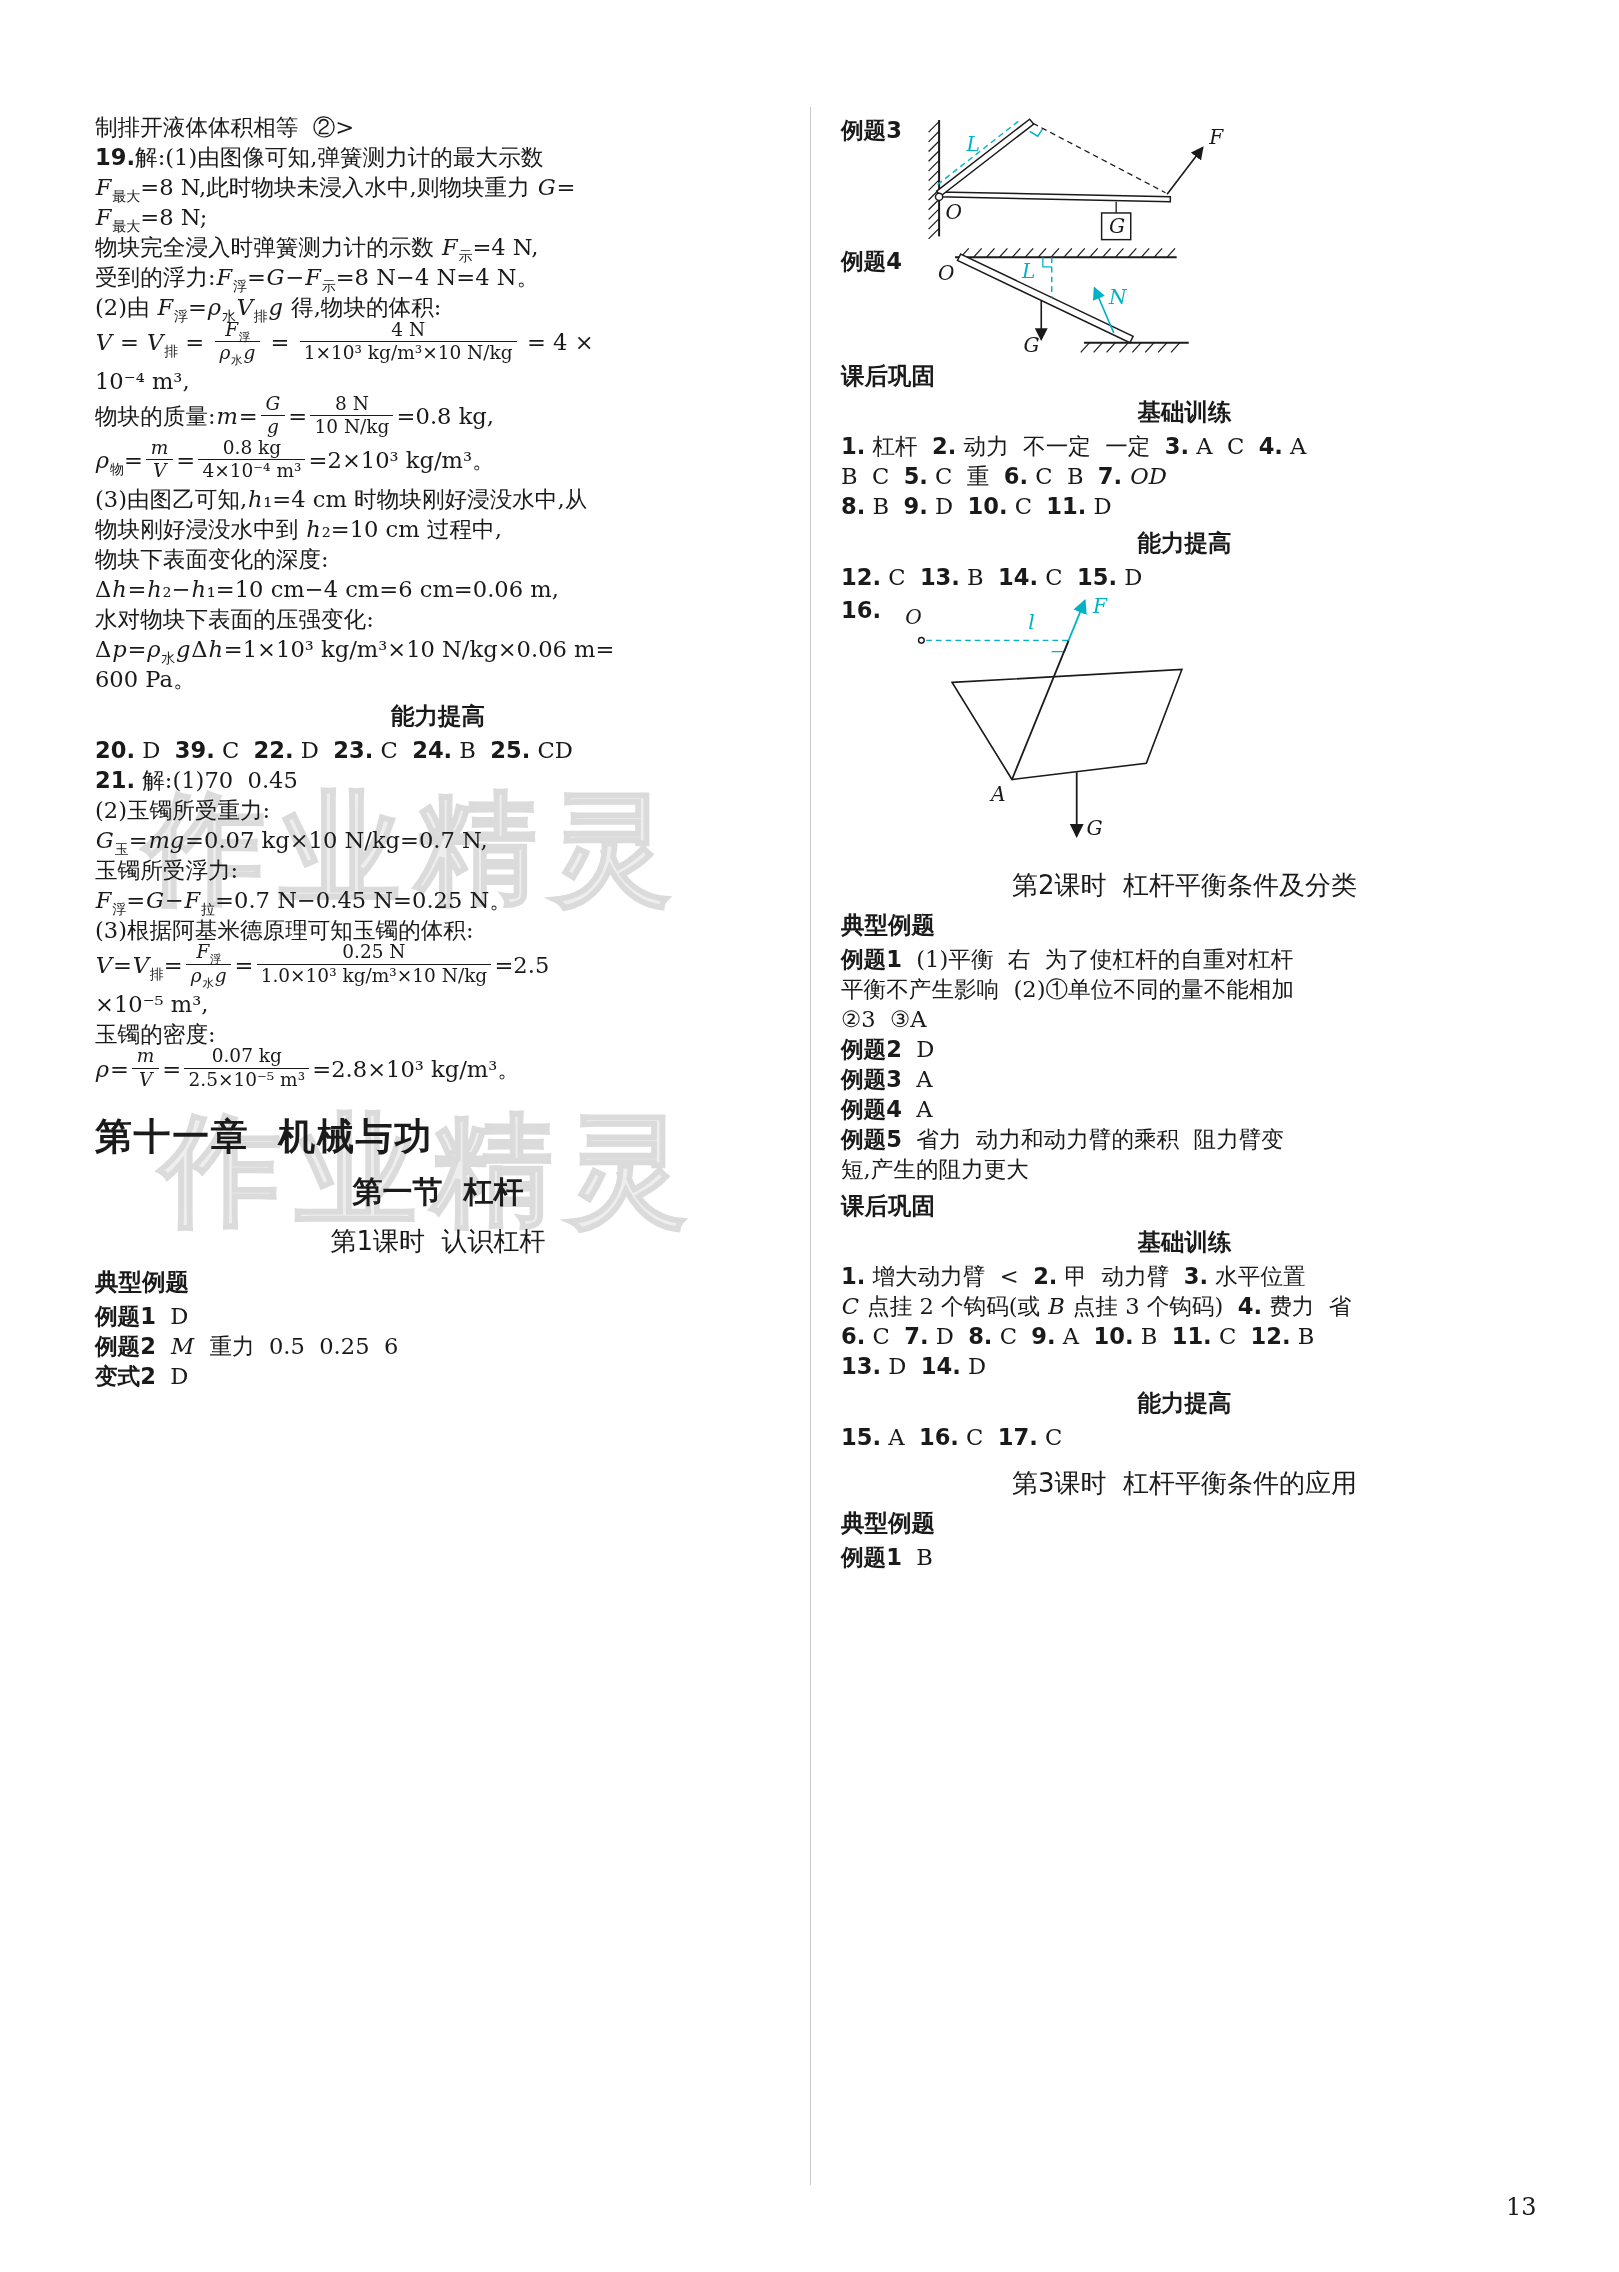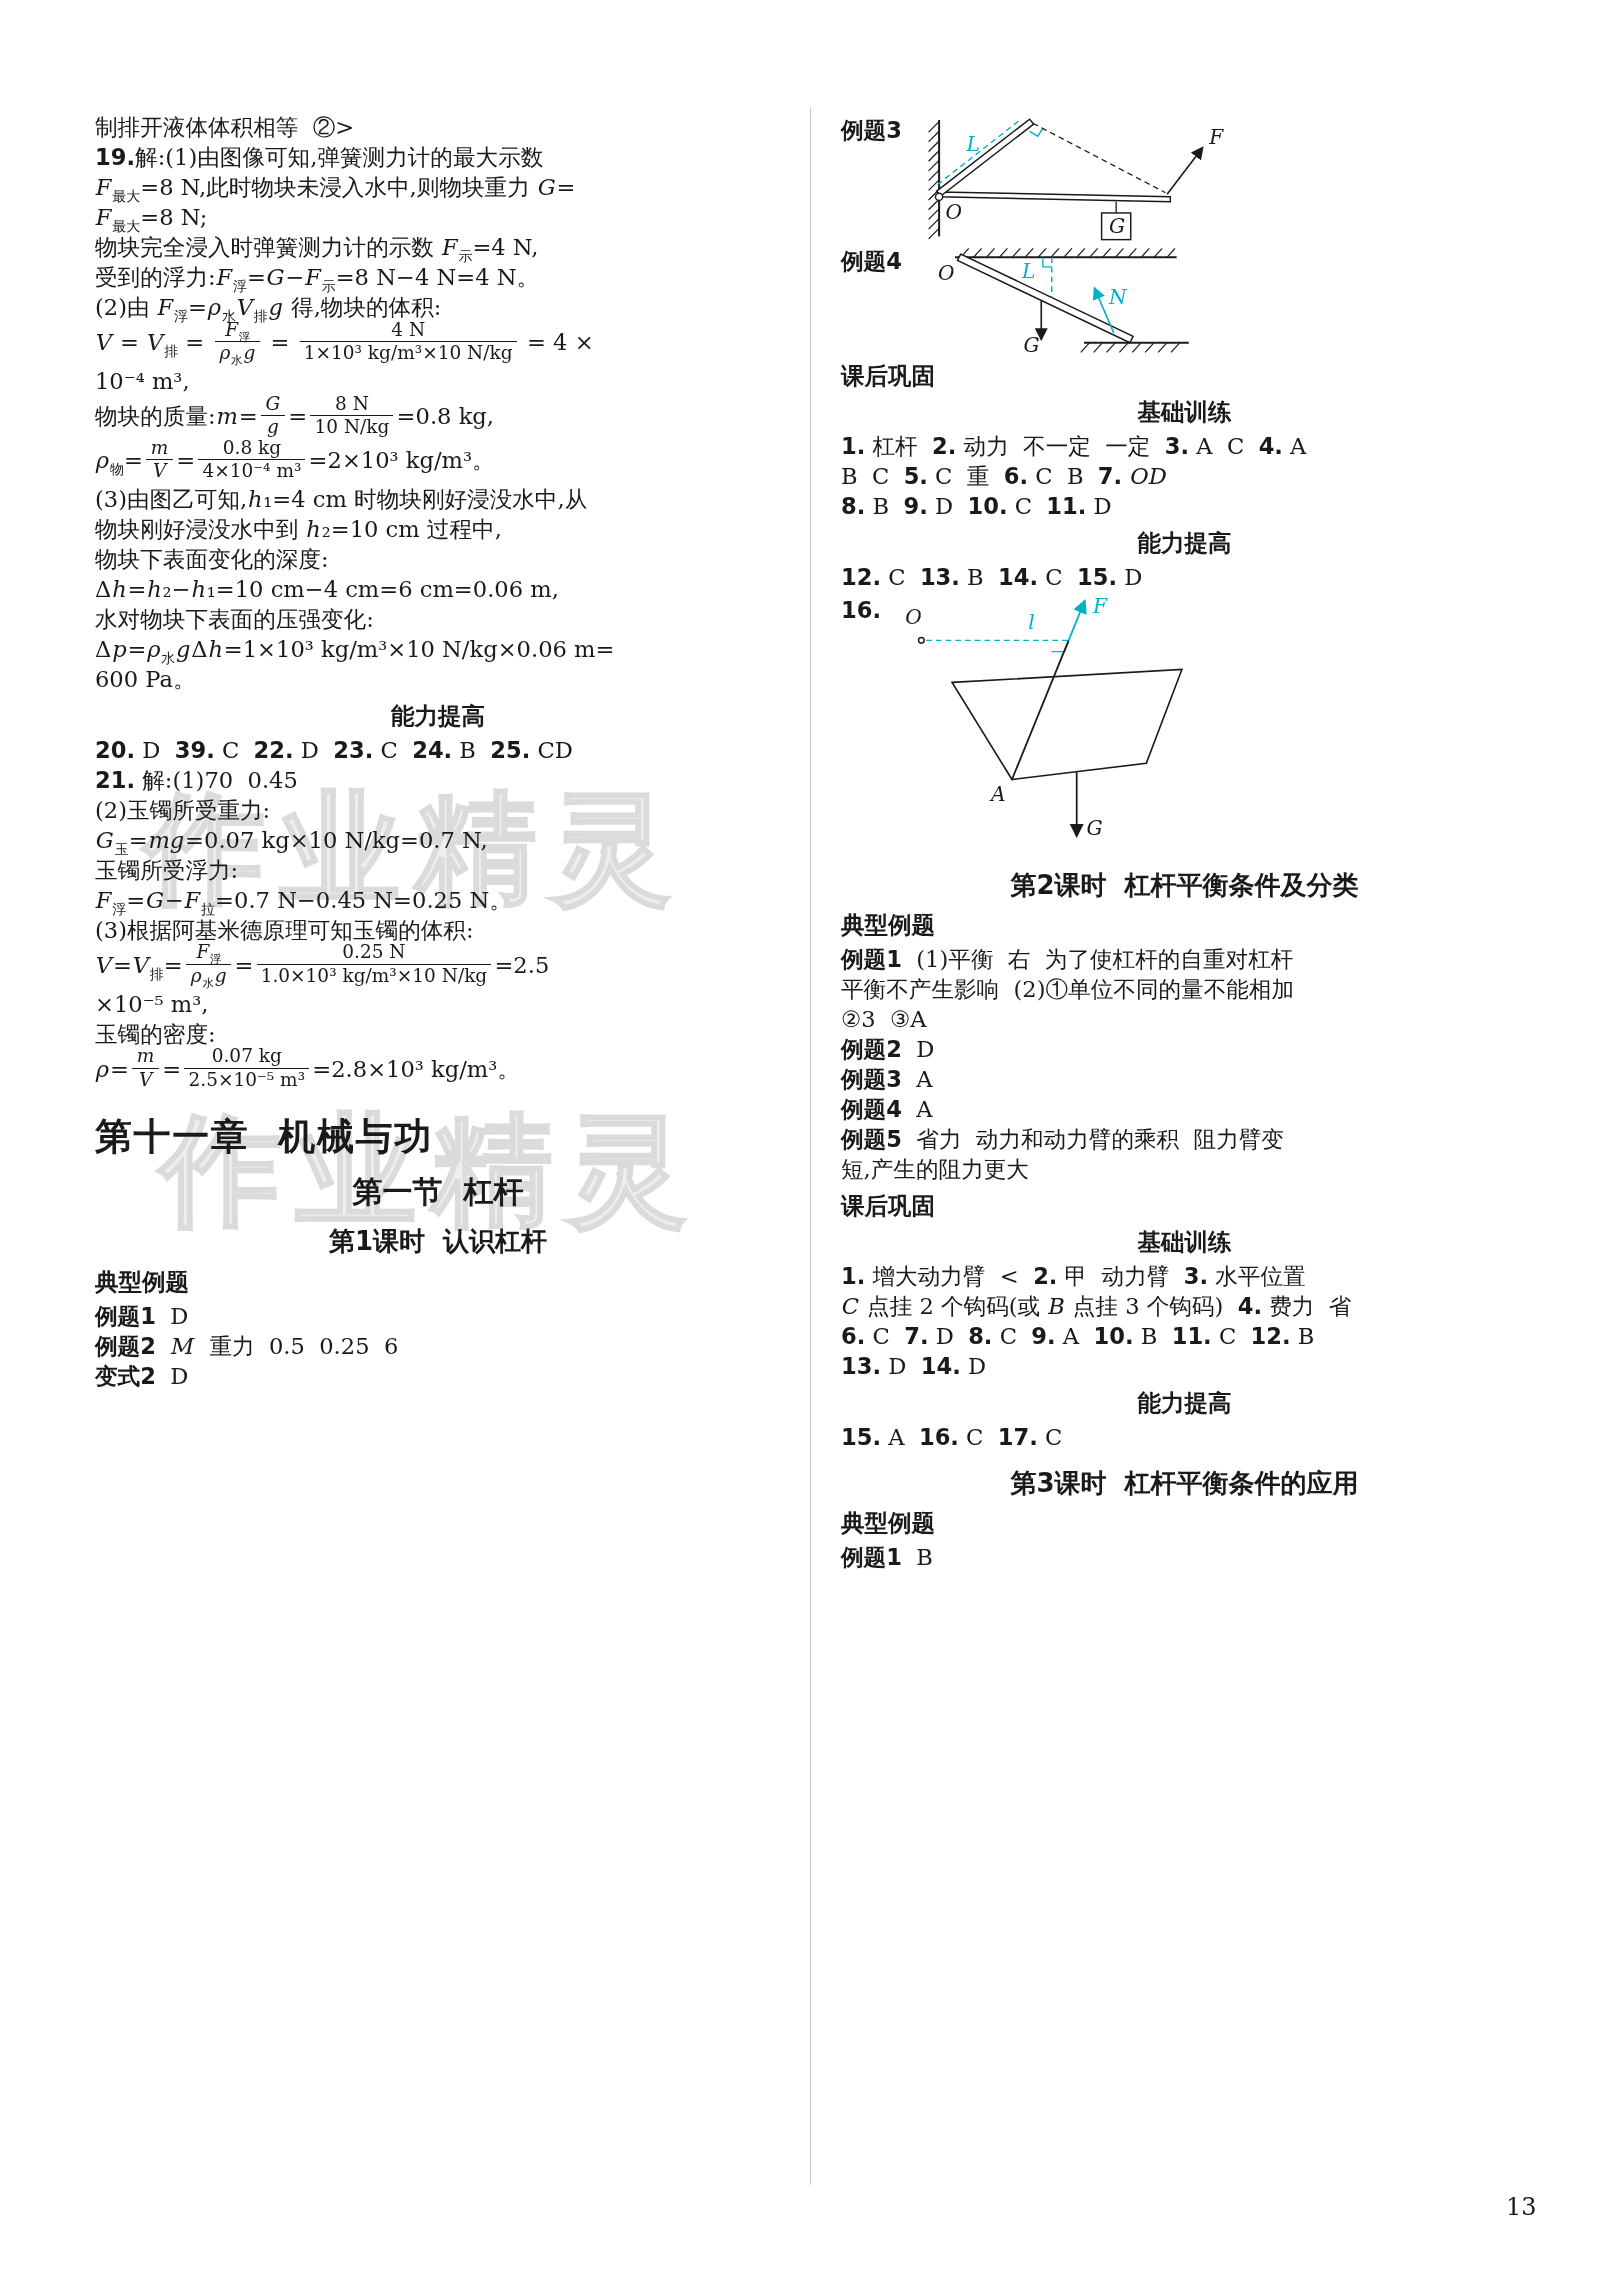--- a/index.html
+++ b/index.html
@@ -19,21 +19,21 @@
   .divider{position:absolute;left:810px;top:107px;width:0;height:2078px;border-left:1.6px solid var(--divider);z-index:1}
   .line{white-space:nowrap}
   b{font-family:"DejaVu Sans","Liberation Sans",sans-serif;font-weight:700}
   i.var{font-family:"DejaVu Serif","Liberation Serif",serif;font-style:italic;padding:0 0.8px}
   sub{font-size:0.62em;line-height:0}
   .frac{display:inline-block;vertical-align:middle;text-align:center;font-size:0.82em;line-height:1.12;margin:0 3.2px;position:relative;top:-2.4px}
   .frac .fn{display:block;border-bottom:1.6px solid var(--text);padding:0 4px 0.8px}
   .frac .fd{display:block;padding:0.8px 4px 0}
   .h-chapter{font-family:"DejaVu Sans","Liberation Sans",sans-serif;font-weight:700;font-size:37px;line-height:1.25;text-align:left;margin:21px 0 11.3px;letter-spacing:1.6px}
   .h-section{font-family:"DejaVu Sans","Liberation Sans",sans-serif;font-weight:700;font-size:30px;line-height:1.3;text-align:center;margin:8px 0 9.7px}
-  .h-lesson{font-family:"DejaVu Sans","Liberation Sans",sans-serif;font-weight:700;font-size:26px;line-height:1.3;text-align:center;margin:14.6px 0 8px}
+  .h-lesson{font-family:"DejaVu Sans","Liberation Sans",sans-serif;font-weight:400;font-size:26px;line-height:1.3;text-align:center;margin:14.6px 0 8px}
   .sub-left{font-family:"DejaVu Sans","Liberation Sans",sans-serif;font-weight:700;font-size:23.5px;margin:6.5px 0 4px}
   .sub-center{font-family:"DejaVu Sans","Liberation Sans",sans-serif;font-weight:700;font-size:23.5px;text-align:center;margin:6.5px 0 4px}
   .diagram-block{display:flex;align-items:flex-start;gap:8px;margin:3.2px 0}
   .dlabel{font-family:"DejaVu Sans","Liberation Sans",sans-serif;font-weight:700;font-size:22.6px;white-space:nowrap}
   svg{display:block}
   svg text{font-size:25px;font-family:"DejaVu Serif","Liberation Serif",serif;fill:var(--text)}
   svg text.cyan{fill:var(--cyan)}
   svg text.italic{font-style:italic}
   .watermark{
     position:absolute;z-index:0;font-size:121px;font-weight:700;letter-spacing:14.6px;opacity:.85;

